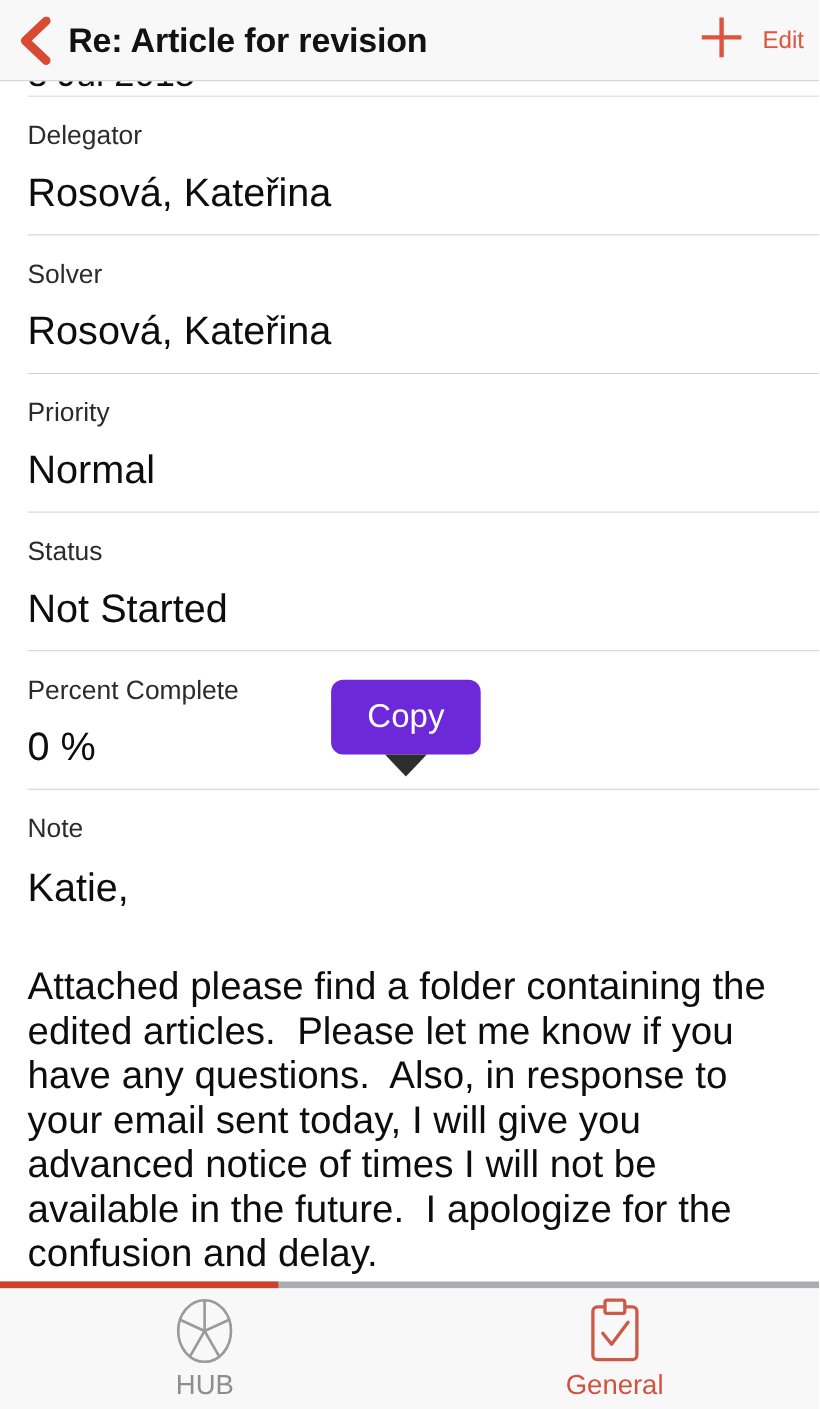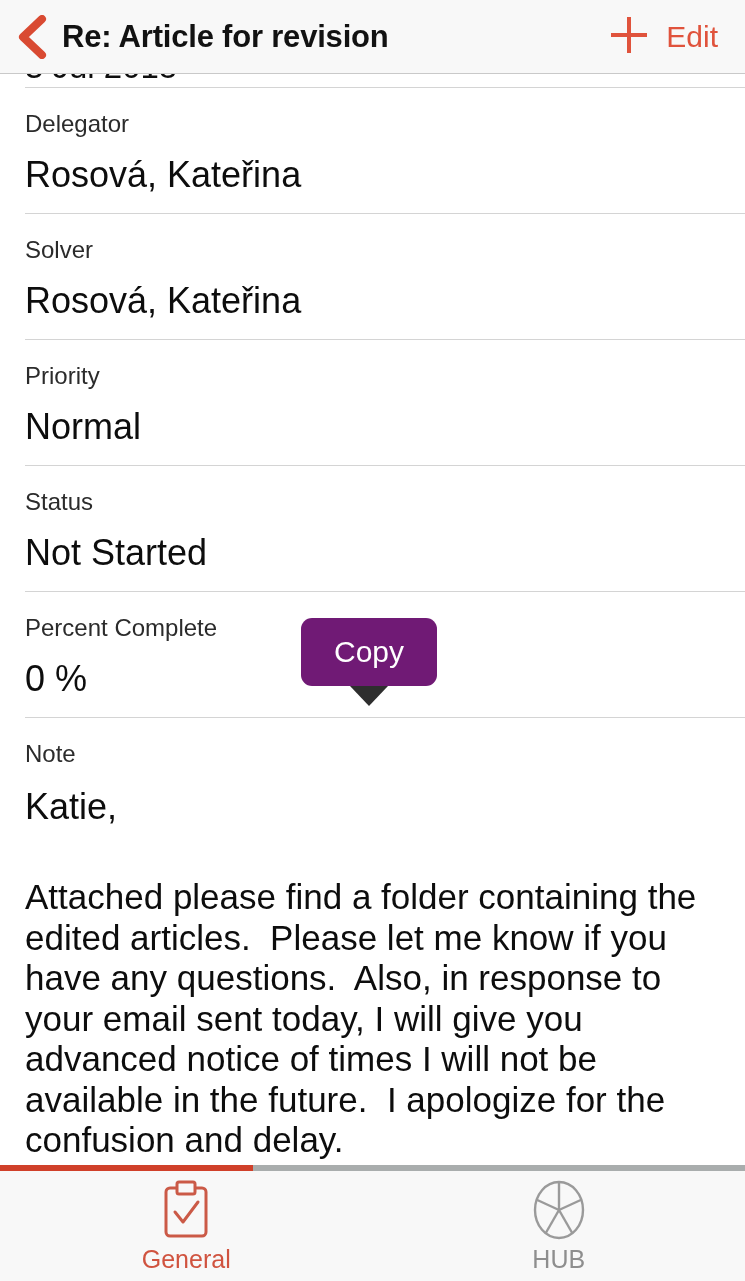--- a/index.html
+++ b/index.html
@@ -36,22 +36,22 @@
     padding-right:4px;
   }
   .nav-plus {
     flex:0 0 auto;
     width:58px; height:74px;
     display:flex; align-items:center; justify-content:center;
     cursor:pointer;
   }
   .nav-edit {
     flex:0 0 auto;
-    padding-right:27px; padding-left:8px;
-    font-size:30px;
+    padding-right:14px; padding-left:8px;
+    font-size:22px;
     color:#e0533c;
     cursor:pointer;
     white-space:nowrap;
   }
 
   
   .content {
     position:absolute; top:74px; left:0;
     width:745px; height:1096px;
     background:#fff;
@@ -99,21 +99,21 @@
     color:#0d0d0d;
     white-space:pre-wrap;
     word-wrap:break-word;
   }
 
   
   .copy-tip {
     position:absolute;
     left:301px; top:618px;
     width:136px; height:68px;
-    background:#701a75;
+    background:#6d28d9;
     border-radius:11px;
     display:flex; align-items:center; justify-content:center;
     z-index:40;
     cursor:pointer;
   }
   .copy-tip-label {
     color:#ffffff;
     font-size:30px;
     line-height:1;
   }
@@ -234,41 +234,41 @@
   <div class="copy-tip">
     <span class="copy-tip-label">Copy</span>
     <span class="copy-tip-arrow"></span>
   </div>
 
   <div class="tabbar-track">
     <div class="tabbar-track-fill"></div>
   </div>
 
   <div class="tabbar">
-
-    <div class="tab tab-active">
-      <span class="tab-icon">
-        <svg width="52" height="60" viewBox="0 0 52 60" aria-hidden="true">
-          <rect x="6" y="8" width="40" height="48" rx="4" ry="4" fill="none" stroke="#cb5a47" stroke-width="3"></rect>
-          <rect x="17" y="2" width="18" height="12" rx="2" ry="2" fill="#f8f8f8" stroke="#cb5a47" stroke-width="3"></rect>
-          <path d="M15 32 L23 42 L38 22" fill="none" stroke="#cb5a47" stroke-width="3" stroke-linecap="round" stroke-linejoin="round"></path>
-        </svg>
-      </span>
-      <span class="tab-label">General</span>
-    </div>
 
     <div class="tab tab-inactive">
       <span class="tab-icon">
         <svg width="56" height="62" viewBox="0 0 56 62" aria-hidden="true">
           <ellipse cx="28" cy="31" rx="24" ry="28" fill="none" stroke="#9a9a9a" stroke-width="2.4"></ellipse>
           <path d="M28 31 L28 3" fill="none" stroke="#9a9a9a" stroke-width="2.4"></path>
           <path d="M28 31 L5.2 20.5" fill="none" stroke="#9a9a9a" stroke-width="2.4"></path>
           <path d="M28 31 L50.8 20.5" fill="none" stroke="#9a9a9a" stroke-width="2.4"></path>
           <path d="M28 31 L14.5 54.5" fill="none" stroke="#9a9a9a" stroke-width="2.4"></path>
           <path d="M28 31 L41.5 54.5" fill="none" stroke="#9a9a9a" stroke-width="2.4"></path>
         </svg>
       </span>
       <span class="tab-label">HUB</span>
     </div>
 
+    <div class="tab tab-active">
+      <span class="tab-icon">
+        <svg width="52" height="60" viewBox="0 0 52 60" aria-hidden="true">
+          <rect x="6" y="8" width="40" height="48" rx="4" ry="4" fill="none" stroke="#cb5a47" stroke-width="3"></rect>
+          <rect x="17" y="2" width="18" height="12" rx="2" ry="2" fill="#f8f8f8" stroke="#cb5a47" stroke-width="3"></rect>
+          <path d="M15 32 L23 42 L38 22" fill="none" stroke="#cb5a47" stroke-width="3" stroke-linecap="round" stroke-linejoin="round"></path>
+        </svg>
+      </span>
+      <span class="tab-label">General</span>
+    </div>
+
   </div>
 
 </div>
 
 </body></html>

